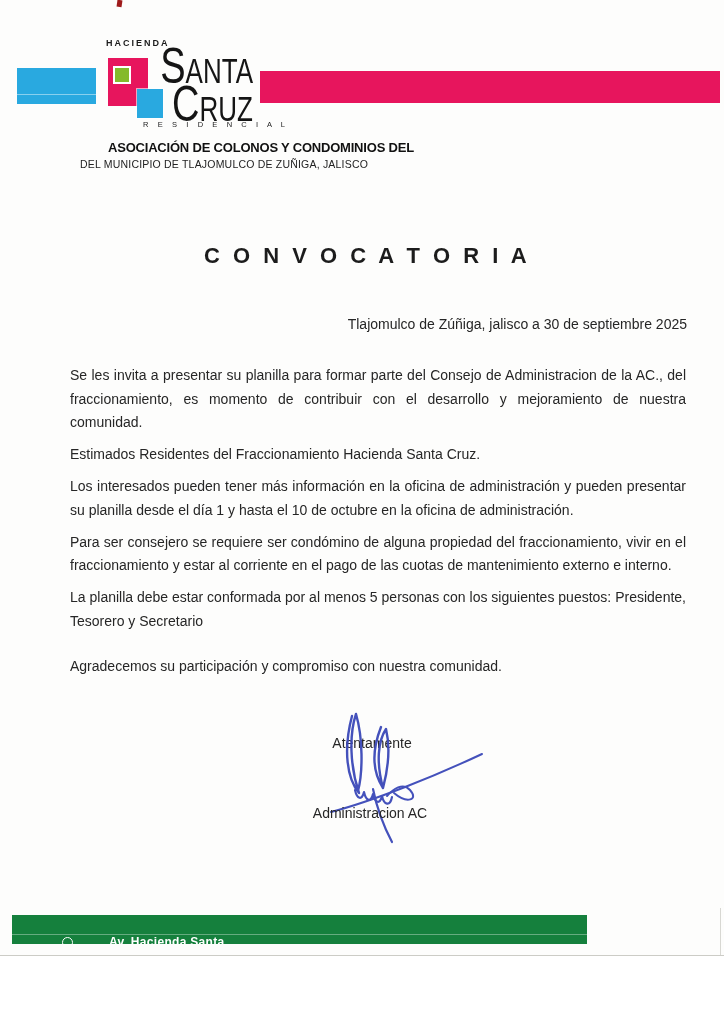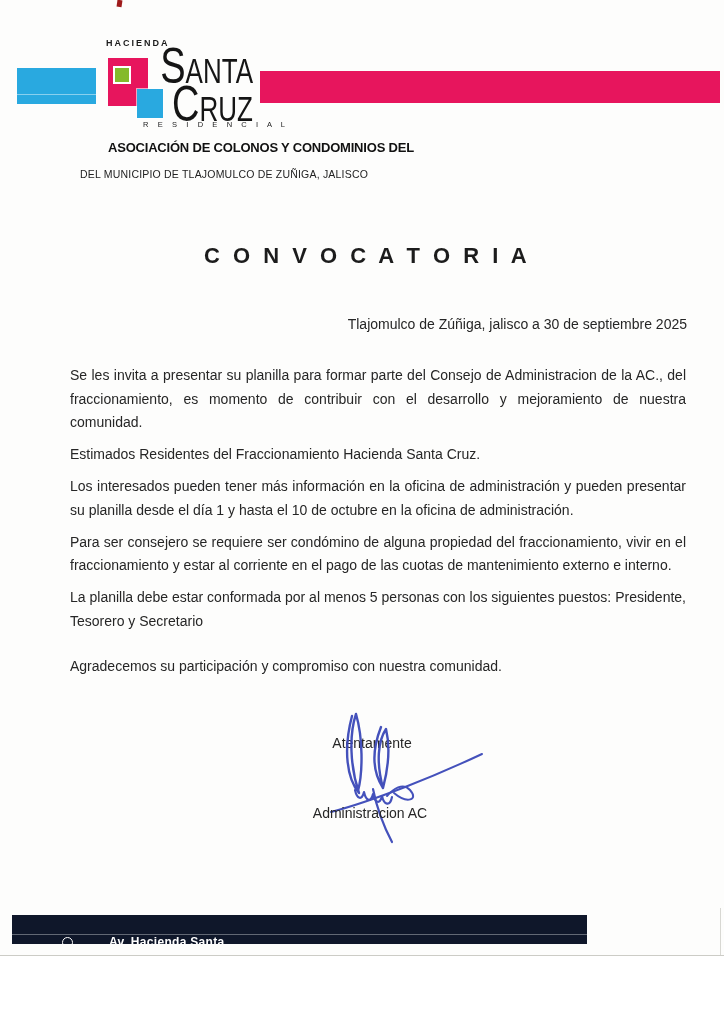--- a/index.html
+++ b/index.html
@@ -25,38 +25,38 @@
   .sq-cyan{position:absolute;left:137px;top:89px;width:26px;height:29px;background:#29a9e0;box-shadow:0 0 0 1px rgba(255,255,255,.6);}
 
   .logo-words{position:absolute;left:150px;top:50px;width:103px;transform:scaleY(1.32);transform-origin:0 0;color:#151515;}
   .logo-word{display:block;text-align:right;font-size:26px;line-height:25px;font-weight:400;letter-spacing:0;white-space:nowrap;}
   .logo-word::first-letter{font-size:38px;}
   .residencial-label{position:absolute;left:143px;top:120px;width:110px;font-size:7.5px;letter-spacing:3.6px;color:#222;white-space:nowrap;font-weight:400;}
 
   .org-block{position:absolute;left:80px;top:141px;width:302px;line-height:13px;color:#111;}
   .org-l1{font-size:13px;font-weight:bold;text-align:center;white-space:nowrap;letter-spacing:-0.2px;margin-left:28px;}
   .org-l2{font-size:13px;font-weight:bold;text-align:center;white-space:nowrap;letter-spacing:-0.2px;margin-top:1px;}
-  .org-l3{font-size:10.5px;font-weight:500;text-align:left;white-space:nowrap;letter-spacing:0.2px;margin-top:14px;color:#222;}
+  .org-l3{font-size:10.5px;font-weight:500;text-align:left;white-space:nowrap;letter-spacing:0.2px;margin-top:4px;color:#222;}
 
   
   .title{position:absolute;left:0;top:243px;width:734px;text-align:center;
          font-size:22px;font-weight:600;letter-spacing:3.5px;color:#1c1c1c;white-space:nowrap;}
   .dateline{position:absolute;right:37px;top:316px;font-size:14px;color:#262626;white-space:nowrap;}
 
   .body-block{position:absolute;left:70px;top:364px;width:616px;}
   .body-block p{margin:0 0 8.5px;font-size:14px;line-height:23.5px;text-align:justify;color:#262626;}
   .body-block p.gap-before{margin-top:22px;}
 
   .closing{position:absolute;left:0;top:735px;width:744px;text-align:center;font-size:14px;color:#262626;}
   .signer{position:absolute;left:0;top:805px;width:740px;text-align:center;font-size:14px;color:#262626;}
 
   .signature{position:absolute;left:298px;top:700px;width:200px;height:148px;pointer-events:none;}
 
   
-  .footer-bar{position:absolute;left:12px;top:915px;width:575px;height:29px;background:#0f172a;overflow:hidden;}
+  .footer-bar{position:absolute;left:12px;top:915px;width:575px;height:29px;background:#15803d;overflow:hidden;}
   .footer-bar::after{content:"";position:absolute;left:0;top:19px;width:100%;height:1px;background:rgba(255,255,255,.35);}
   .footer-row{position:absolute;left:50px;top:20px;display:flex;align-items:flex-start;gap:36px;}
   .pin-icon{width:9px;height:9px;border:1.6px solid #ffffff;border-radius:50%;margin-top:2px;}
   .footer-address{font-size:12px;font-weight:bold;color:#ffffff;white-space:nowrap;letter-spacing:0.3px;}
 </style>
 </head>
 <body>
 
 <div id="page">
 

